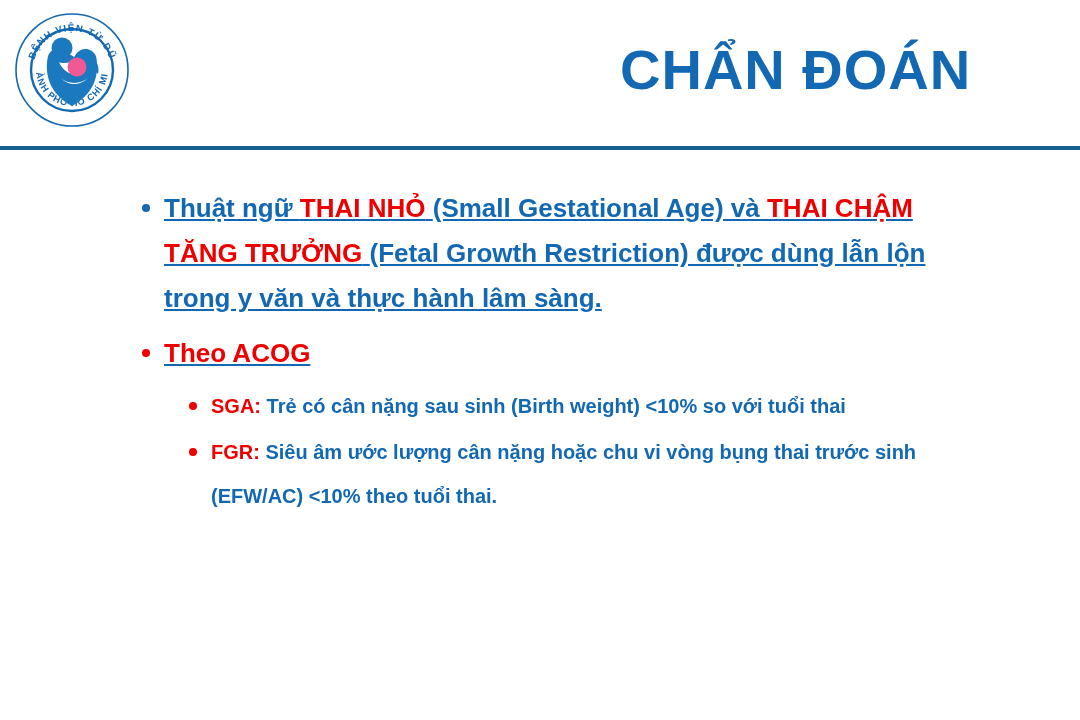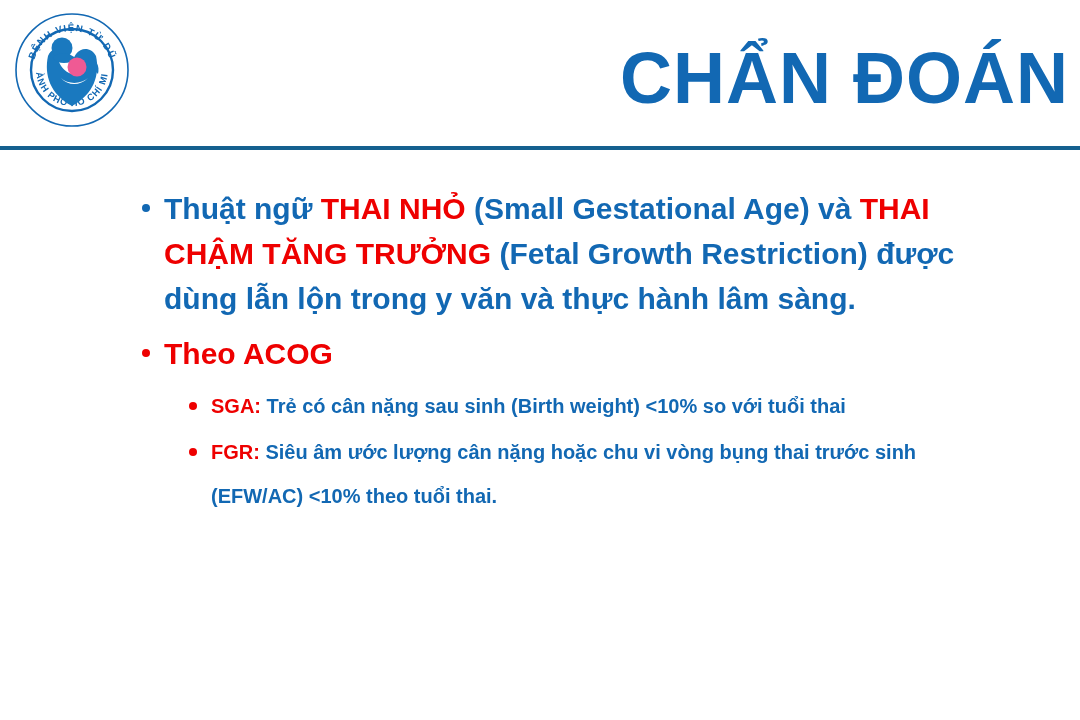--- a/index.html
+++ b/index.html
@@ -31,21 +31,21 @@
     width: 116px;
     height: 116px;
   }
 
   #slide-title {
     position: absolute;
     left: 620px;
     top: 37px;
     width: 400px;
     text-align: left;
-    font-size: 72px;
+    font-size: 56px;
     font-weight: bold;
     letter-spacing: 1px;
     color: #1268b3;
     white-space: nowrap;
   }
 
   #header-rule {
     position: absolute;
     left: 0;
     top: 146px;
@@ -60,24 +60,25 @@
     left: 0;
     top: 186px;
     width: 1080px;
   }
 
   .bullet-l1 {
     position: relative;
     margin: 0 0 0 138px;
     padding-left: 26px;
     width: 800px;
-    font-size: 30px;
+    font-size: 26px;
     font-weight: bold;
     line-height: 45px;
     color: #1268b3;
+    text-decoration: underline;
   }
   .bullet-l2 {
     position: relative;
     margin: 0 0 0 185px;
     padding-left: 26px;
     width: 740px;
     font-size: 20px;
     font-weight: bold;
     line-height: 44px;
     color: #1268b3;

